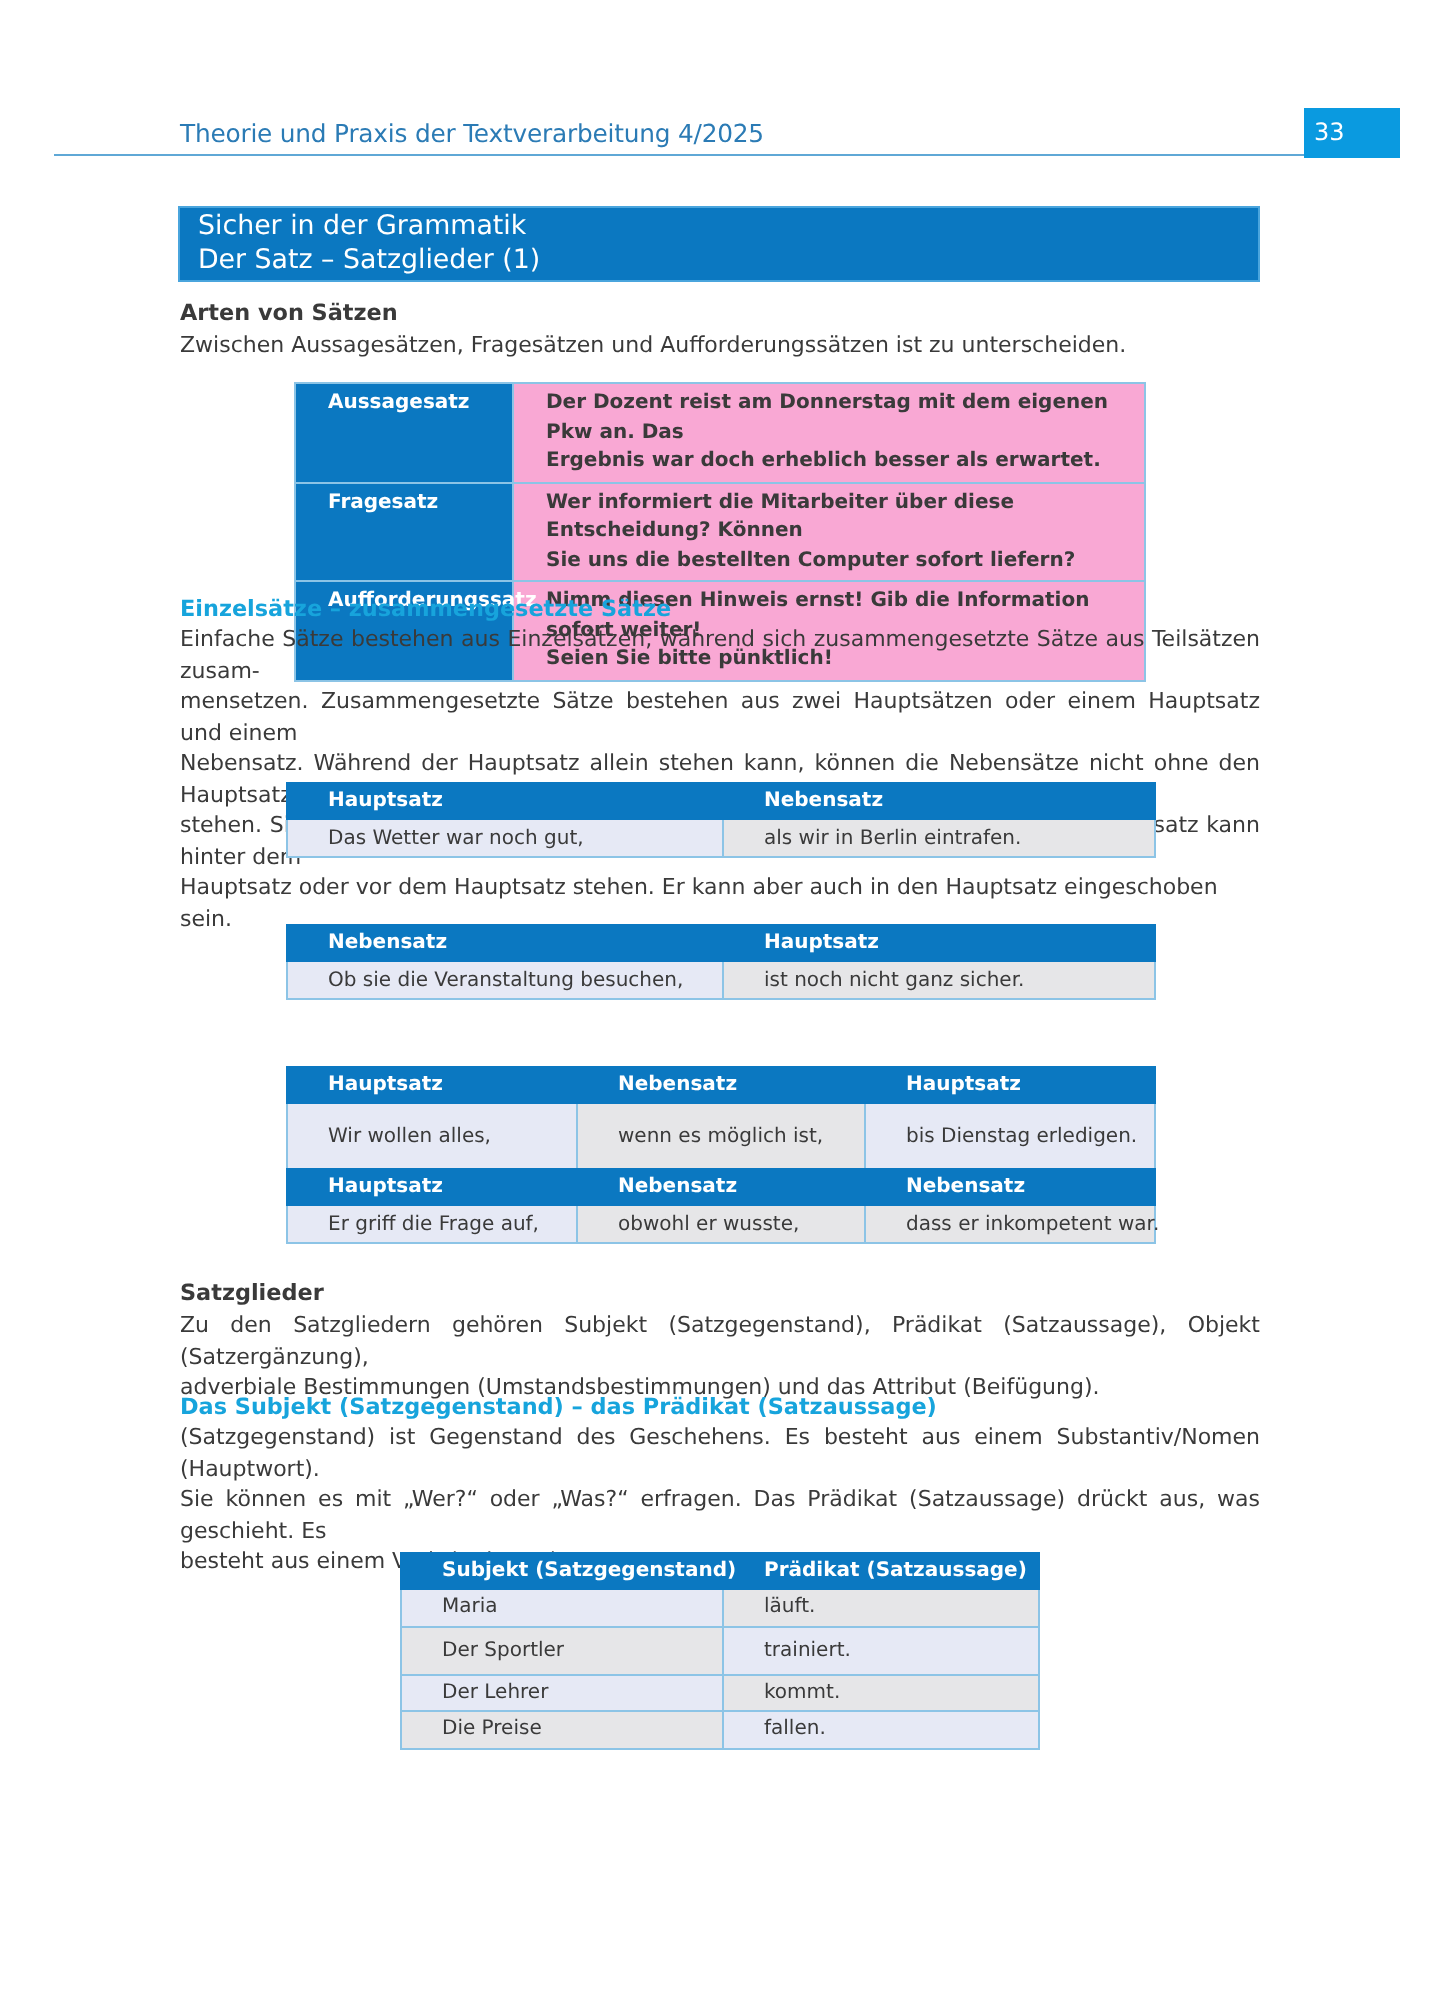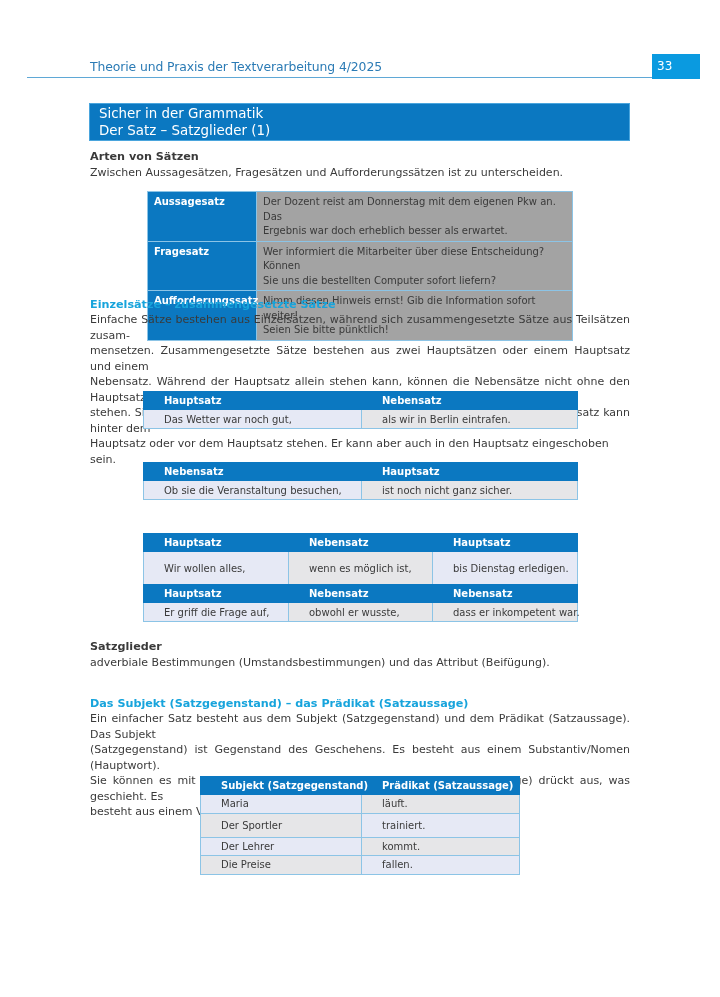--- a/index.html
+++ b/index.html
@@ -16,23 +16,23 @@
   .h-dark { font-weight: bold; font-size: 11.2px; color: #3a3a3a; }
   .h-blue { font-weight: bold; font-size: 11.2px; color: #17a4dc; }
   .para { font-size: 11px; line-height: 15.5px; color: #3a3a3a; }
   .justify { text-align: justify; text-align-last: left; }
   table.grid { position: absolute; border-collapse: collapse; font-size: 10px; table-layout: fixed; }
   table.grid td, table.grid th { border: 1px solid #8cc4e6; padding: 0 20px; text-align: left; vertical-align: middle; white-space: nowrap; }
   table.grid th { background: #0b78c1; color: #fff; font-weight: bold; border-color: #0b78c1; }
   table.grid td.a { background: #e6e9f5; }
   table.grid td.b { background: #e6e6e8; }
   table.types { position: absolute; border-collapse: collapse; table-layout: fixed; font-size: 10px; }
-  table.types td { border: 1px solid #8cc4e6; vertical-align: top; padding: 3px 6px 2px 6px; line-height: 14.5px; }
+  table.types td { border: 1px solid #8cc4e6; vertical-align: top; padding: 3px 6px 2px 16px; line-height: 14.5px; }
   table.types td.lbl { background: #0b78c1; color: #fff; font-weight: bold; border-right-color: #8cc4e6; }
-  table.types td.val { background: #a3a3a3; color: #3a3a3a; white-space: normal; }
+  table.types td.val { background: #f9a8d4; color: #3a3a3a; white-space: normal; font-weight: bold; }
 </style>
 </head>
 <body>
 
 <div class="abs running-head">Theorie und Praxis der Textverarbeitung 4/2025</div>
 <div class="abs head-rule"></div>
 <div class="abs page-num">33</div>
 
 <div class="abs title-box">
   <div>Sicher in der Grammatik</div>
@@ -150,26 +150,26 @@
   <tr style="height:19px;">
     <td class="a">Er griff die Frage auf,</td>
     <td class="b">obwohl er wusste,</td>
     <td class="b">dass er inkompetent war.</td>
   </tr>
 </tbody>
   </table>
 
 <div class="abs h-dark" style="left:90px; top:640px;">Satzglieder</div>
 <div class="abs para" style="left:90px; top:655px; width:540px;">
+  <div class="justify">Zu den Satzgliedern gehören Subjekt (Satzgegenstand), Prädikat (Satzaussage), Objekt (Satzergänzung),</div>
   <div>adverbiale Bestimmungen (Umstandsbestimmungen) und das Attribut (Beifügung).</div>
 </div>
 
 <div class="abs h-blue" style="left:90px; top:697px;">Das Subjekt (Satzgegenstand) – das Prädikat (Satzaussage)</div>
 <div class="abs para" style="left:90px; top:711px; width:540px;">
-  <div class="justify">Ein einfacher Satz besteht aus dem Subjekt (Satzgegenstand) und dem Prädikat (Satzaussage). Das Subjekt</div>
   <div class="justify">(Satzgegenstand) ist Gegenstand des Geschehens. Es besteht aus einem Substantiv/Nomen (Hauptwort).</div>
   <div class="justify">Sie können es mit „Wer?“ oder „Was?“ erfragen. Das Prädikat (Satzaussage) drückt aus, was geschieht. Es</div>
   <div>besteht aus einem Verb (Zeitwort).</div>
 </div>
 
 <table class="grid" style="left:200px; top:776px; width:319px;">
   <colgroup>
       <col style="width:161px">
       <col style="width:158px">
     </colgroup>

